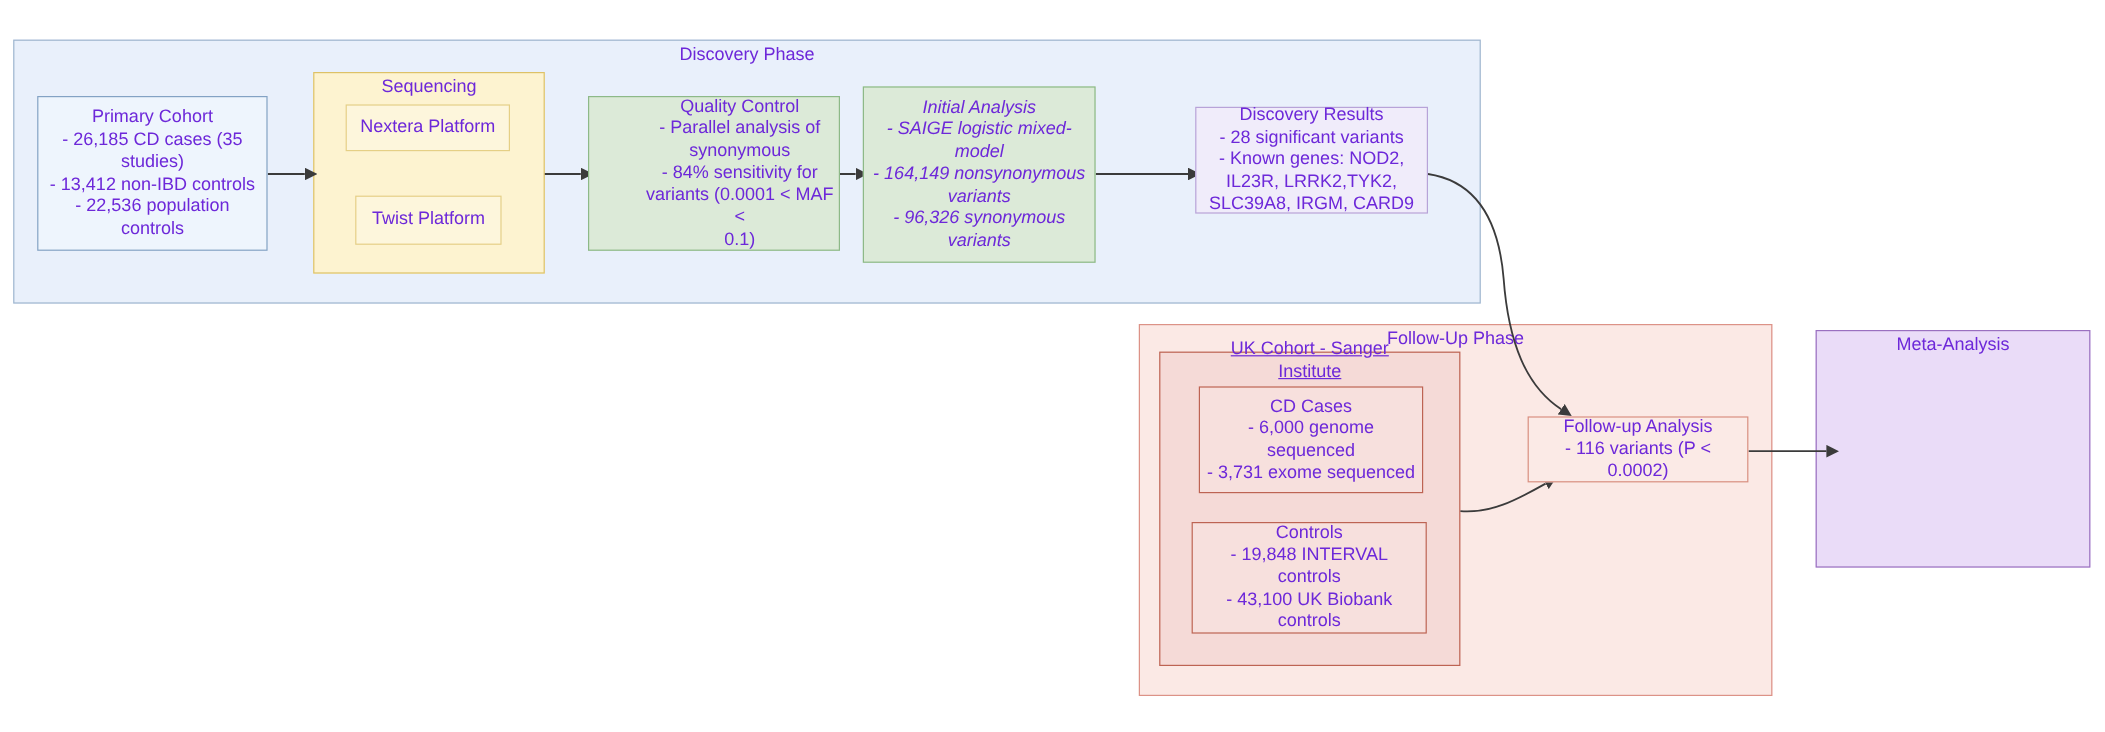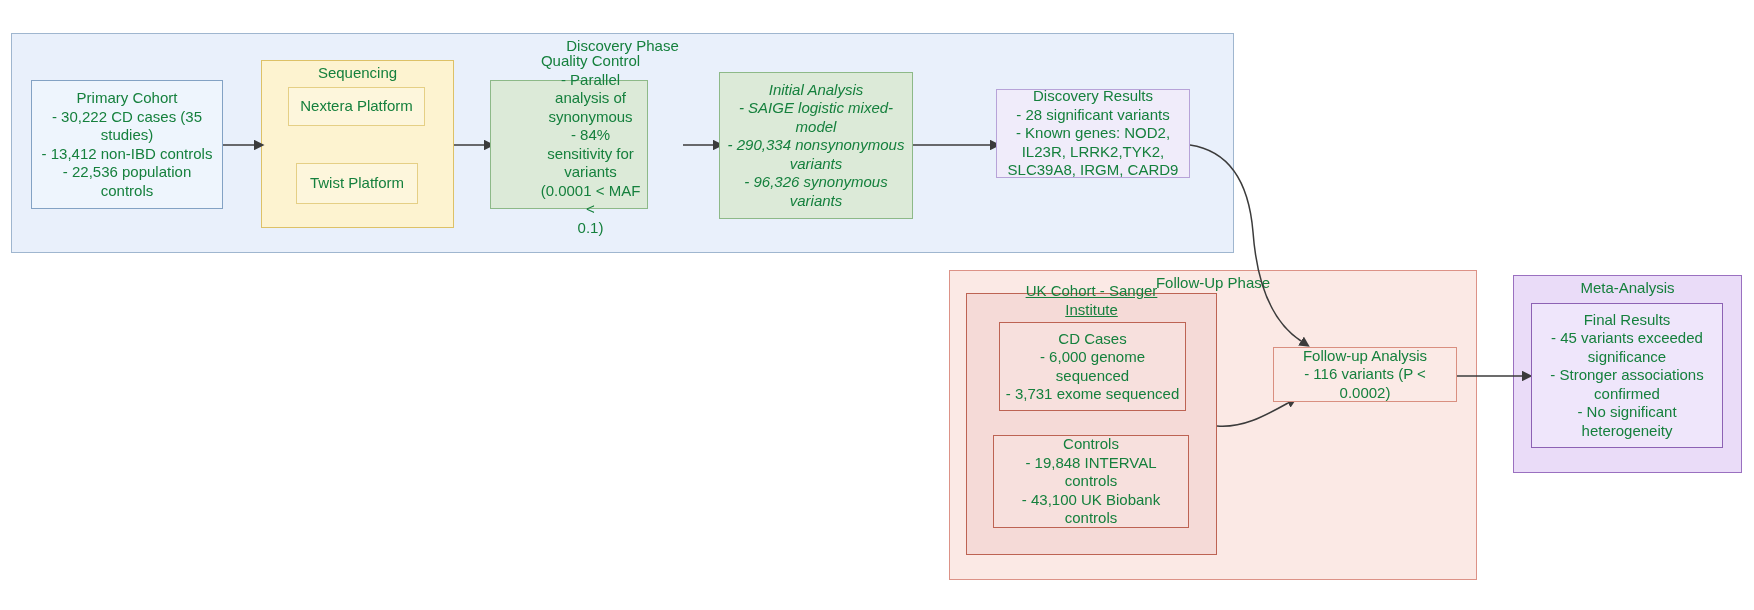--- a/index.html
+++ b/index.html
@@ -17,21 +17,21 @@
   .edges{position:absolute;left:0;top:0;z-index:3;pointer-events:none;}
   .node{
     position:absolute;border:1.5px solid;box-sizing:border-box;z-index:4;
     display:flex;flex-direction:column;justify-content:center;
     text-align:center;padding:2px 4px;
   }
 </style>
 </head>
 <body>
 
-<div class="canvas" style="background-color: rgb(255, 255, 255); color: #15803d;">
+<div class="canvas" style="background-color: rgb(255, 255, 255); color: #6d28d9;">
 
   <div class="cluster" style="left: 11px; top: 33px; width: 1223px; height: 220px; background-color: rgb(233, 240, 251); border-color: rgb(159, 182, 207);">
     <div class="cluster-label">Discovery Phase</div>
   </div>
 
   <div class="cluster" style="left: 261px; top: 60px; width: 193px; height: 168px; background-color: rgb(253, 243, 208); border-color: rgb(221, 193, 103);">
     <div class="cluster-label">Sequencing</div>
   </div>
 
   <div class="cluster" style="left: 949px; top: 270px; width: 528px; height: 310px; background-color: rgb(251, 233, 229); border-color: rgb(220, 146, 135);">
@@ -59,49 +59,49 @@
     <path d="M 454 145 L 484 145" fill="none" stroke-width="1.5" marker-end="url(#arrow)" stroke="#3b3b3b"></path>
     <path d="M 683 145 L 713 145" fill="none" stroke-width="1.5" marker-end="url(#arrow)" stroke="#3b3b3b"></path>
     <path d="M 913 145 L 990 145" fill="none" stroke-width="1.5" marker-end="url(#arrow)" stroke="#3b3b3b"></path>
     <path d="M 1190 145 C 1230 151, 1249 184, 1253 232 C 1257 286, 1272 322, 1301 341" fill="none" stroke-width="1.5" marker-end="url(#arrow)" stroke="#3b3b3b"></path>
     <path d="M 1217 426 C 1242 428, 1263 417, 1288 403" fill="none" stroke-width="1.5" marker-end="url(#arrow)" stroke="#3b3b3b"></path>
     <path d="M 1457 376 L 1522 376" fill="none" stroke-width="1.5" marker-end="url(#arrow)" stroke="#3b3b3b"></path>
   </svg>
 
   <div class="node" style="left: 31px; top: 80px; width: 192px; height: 129px; background-color: rgb(238, 245, 253); border-color: rgb(131, 162, 196);">
       <div>Primary Cohort</div>
-      <div>- 30,222 CD cases (35</div>
+      <div>- 26,185 CD cases (35</div>
       <div>studies)</div>
       <div>- 13,412 non-IBD controls</div>
       <div>- 22,536 population</div>
       <div>controls</div>
     </div>
 
   <div class="node" style="left: 296px; top: 163px; width: 122px; height: 41px; background-color: rgb(253, 246, 220); border-color: rgb(229, 207, 133);">
       <div>Twist Platform</div>
     </div>
 
   <div class="node" style="left: 288px; top: 87px; width: 137px; height: 39px; background-color: rgb(253, 246, 220); border-color: rgb(229, 207, 133);">
       <div>Nextera Platform</div>
     </div>
 
-  <div class="node" style="left: 490px; top: 80px; width: 158px; height: 129px; background-color: rgb(220, 234, 216); border-color: rgb(141, 185, 136); padding-left: 47px;">
+  <div class="node" style="left: 490px; top: 80px; width: 210px; height: 129px; background-color: rgb(220, 234, 216); border-color: rgb(141, 185, 136); padding-left: 47px;">
       <div>Quality Control</div>
       <div>- Parallel analysis of</div>
       <div>synonymous</div>
       <div>- 84% sensitivity for</div>
       <div>variants (0.0001 &lt; MAF &lt;</div>
       <div>0.1)</div>
     </div>
 
   <div class="node" style="left: 719px; top: 72px; width: 194px; height: 147px; background-color: rgb(220, 234, 216); border-color: rgb(141, 185, 136); font-style: italic;">
       <div>Initial Analysis</div>
       <div>- SAIGE logistic mixed-</div>
       <div>model</div>
-      <div>- 290,334 nonsynonymous</div>
+      <div>- 164,149 nonsynonymous</div>
       <div>variants</div>
       <div>- 96,326 synonymous</div>
       <div>variants</div>
     </div>
 
   <div class="node" style="left: 996px; top: 89px; width: 194px; height: 89px; background-color: rgb(240, 236, 250); border-color: rgb(183, 163, 216);">
       <div>Discovery Results</div>
       <div>- 28 significant variants</div>
       <div>- Known genes: NOD2,</div>
       <div>IL23R, LRRK2,TYK2,</div>
@@ -119,23 +119,14 @@
       <div>- 19,848 INTERVAL controls</div>
       <div>- 43,100 UK Biobank</div>
       <div>controls</div>
     </div>
 
   <div class="node" style="left: 1273px; top: 347px; width: 184px; height: 55px; background-color: rgb(251, 234, 230); border-color: rgb(217, 143, 128);">
       <div>Follow-up Analysis</div>
       <div>- 116 variants (P &lt; 0.0002)</div>
     </div>
 
-  <div class="node" style="left: 1531px; top: 303px; width: 192px; height: 145px; background-color: rgb(239, 230, 251); border-color: rgb(141, 98, 180);">
-      <div>Final Results</div>
-      <div>- 45 variants exceeded</div>
-      <div>significance</div>
-      <div>- Stronger associations</div>
-      <div>confirmed</div>
-      <div>- No significant</div>
-      <div>heterogeneity</div>
-    </div>
 
 </div>
 
 </body></html>

